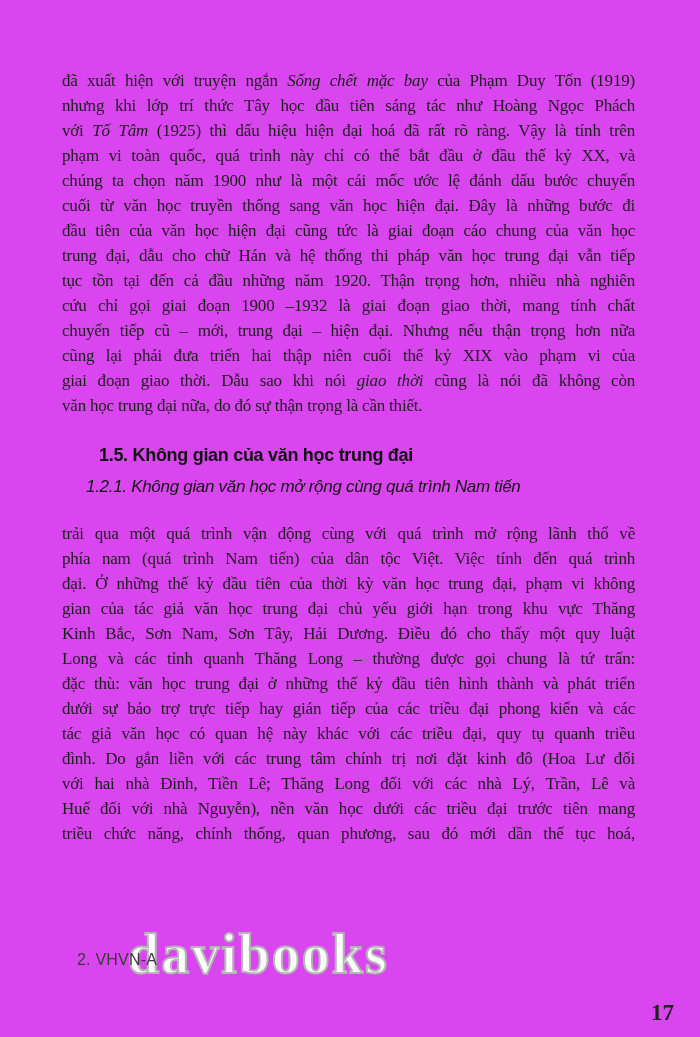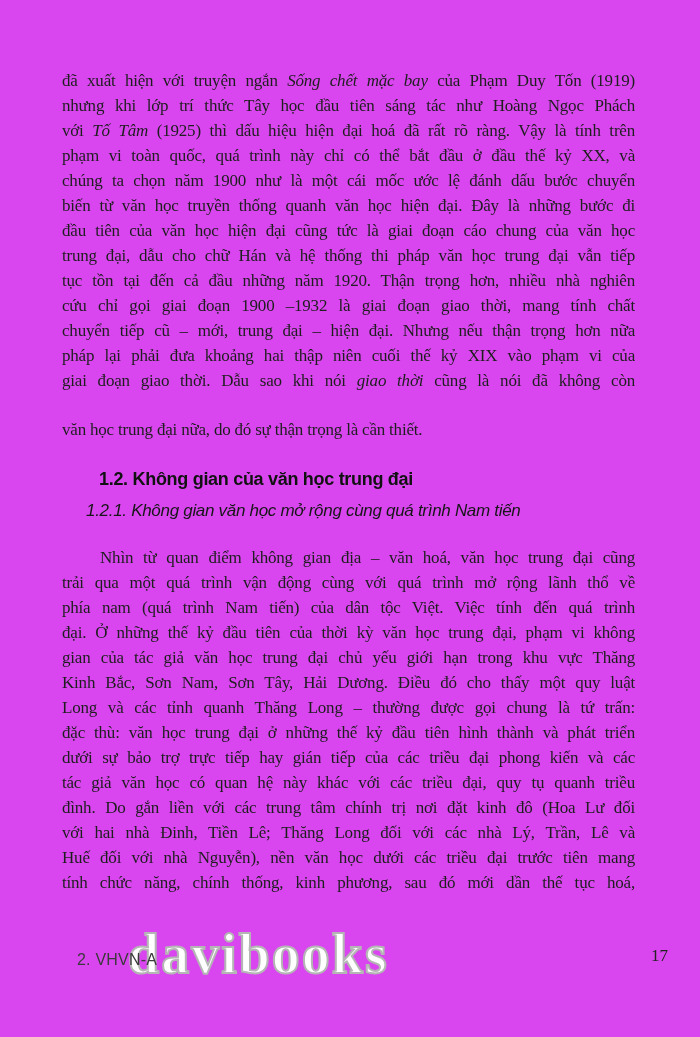--- a/index.html
+++ b/index.html
@@ -25,21 +25,21 @@
   }
   .para { margin: 0; }
   .tline {
     height: 25px;
     line-height: 25px;
     overflow: hidden;
     text-align: justify;
     text-align-last: justify;
     white-space: normal;
   }
-  .tline.tlast { text-align-last: left; margin-top: 24px; }
+  .tline.tlast { text-align-last: left; }
   .tline.tindent { text-indent: 38px; }
   .it { font-style: italic; }
 
   h2.sec {
     margin: 26px 0 0 37px;
     font-family: "Liberation Sans", sans-serif;
     font-size: 18px;
     font-weight: bold;
     letter-spacing: -0.3px;
     line-height: 22px;
@@ -86,68 +86,68 @@
   .footer-sig {
     position: absolute;
     left: 77px; top: 951px;
     font-family: "Liberation Sans", sans-serif;
     font-size: 16px;
     color: #3a3a3a;
     letter-spacing: 0.2px;
   }
   .page-number {
     position: absolute;
-    left: 651px; top: 946px;
+    left: 651px; top: 1000px;
     font-family: "Liberation Serif", serif;
-    font-size: 17px;
+    font-size: 23px;
     color: #222;
+    font-weight: bold;
   }
 </style>
 </head>
 <body>
 
 <div class="page">
 
   <div class="text-block">
     <div class="para">
         <div class="tline"><span>đã xuất hiện với truyện ngắn </span><span class="it">Sống chết mặc bay</span><span> của Phạm Duy Tốn (1919)</span></div>
         <div class="tline"><span>nhưng khi lớp trí thức Tây học đầu tiên sáng tác như Hoàng Ngọc Phách</span></div>
         <div class="tline"><span>với </span><span class="it">Tố Tâm</span><span> (1925) thì dấu hiệu hiện đại hoá đã rất rõ ràng. Vậy là tính trên</span></div>
         <div class="tline"><span>phạm vi toàn quốc, quá trình này chỉ có thể bắt đầu ở đầu thế kỷ XX, và</span></div>
         <div class="tline"><span>chúng ta chọn năm 1900 như là một cái mốc ước lệ đánh dấu bước chuyển</span></div>
-        <div class="tline"><span>biến từ văn học truyền thống quanh văn học hiện đại. Đây là những bước đi</span></div>
+        <div class="tline"><span>cuối từ văn học truyền thống sang văn học hiện đại. Đây là những bước đi</span></div>
         <div class="tline"><span>đầu tiên của văn học hiện đại cũng tức là giai đoạn cáo chung của văn học</span></div>
         <div class="tline"><span>trung đại, dẫu cho chữ Hán và hệ thống thi pháp văn học trung đại vẫn tiếp</span></div>
         <div class="tline"><span>tục tồn tại đến cả đầu những năm 1920. Thận trọng hơn, nhiều nhà nghiên</span></div>
         <div class="tline"><span>cứu chỉ gọi giai đoạn 1900 –1932 là giai đoạn giao thời, mang tính chất</span></div>
         <div class="tline"><span>chuyển tiếp cũ – mới, trung đại – hiện đại. Nhưng nếu thận trọng hơn nữa</span></div>
-        <div class="tline"><span>pháp lại phải đưa khoảng hai thập niên cuối thế kỷ XIX vào phạm vi của</span></div>
+        <div class="tline"><span>cũng lại phải đưa triển hai thập niên cuối thế kỷ XIX vào phạm vi của</span></div>
         <div class="tline"><span>giai đoạn giao thời. Dẫu sao khi nói </span><span class="it">giao thời</span><span> cũng là nói đã không còn</span></div>
         <div class="tline tlast"><span>văn học trung đại nữa, do đó sự thận trọng là cần thiết.</span></div>
       </div>
 
-    <h2 class="sec">1.2. Không gian của văn học trung đại</h2>
+    <h2 class="sec">1.5. Không gian của văn học trung đại</h2>
 
     <h3 class="subsec">1.2.1. Không gian văn học mở rộng cùng quá trình Nam tiến</h3>
 
     <div class="para">
-        <div class="tline tindent"><span>Nhìn từ quan điểm không gian địa – văn hoá, văn học trung đại cũng</span></div>
         <div class="tline"><span>trải qua một quá trình vận động cùng với quá trình mở rộng lãnh thổ về</span></div>
         <div class="tline"><span>phía nam (quá trình Nam tiến) của dân tộc Việt. Việc tính đến quá trình</span></div>
         <div class="tline"><span>đại. Ở những thế kỷ đầu tiên của thời kỳ văn học trung đại, phạm vi không</span></div>
         <div class="tline"><span>gian của tác giả văn học trung đại chủ yếu giới hạn trong khu vực Thăng</span></div>
         <div class="tline"><span>Kinh Bắc, Sơn Nam, Sơn Tây, Hải Dương. Điều đó cho thấy một quy luật</span></div>
         <div class="tline"><span>Long và các tỉnh quanh Thăng Long – thường được gọi chung là tứ trấn:</span></div>
         <div class="tline"><span>đặc thù: văn học trung đại ở những thế kỷ đầu tiên hình thành và phát triển</span></div>
         <div class="tline"><span>dưới sự bảo trợ trực tiếp hay gián tiếp của các triều đại phong kiến và các</span></div>
         <div class="tline"><span>tác giả văn học có quan hệ này khác với các triều đại, quy tụ quanh triều</span></div>
         <div class="tline"><span>đình. Do gắn liền với các trung tâm chính trị nơi đặt kinh đô (Hoa Lư đối</span></div>
         <div class="tline"><span>với hai nhà Đinh, Tiền Lê; Thăng Long đối với các nhà Lý, Trần, Lê và</span></div>
         <div class="tline"><span>Huế đối với nhà Nguyễn), nền văn học dưới các triều đại trước tiên mang</span></div>
-        <div class="tline"><span>tính chức năng, chính thống, kinh phương, sau đó mới dần thế tục hoá,</span></div>
+        <div class="tline"><span>triều chức năng, chính thống, quan phương, sau đó mới dần thế tục hoá,</span></div>
       </div>
   </div>
 
   <div class="wm-brand">davibooks</div>
 
 
   <div class="footer-sig">2. VHVN-A</div>
 
   <div class="page-number">17</div>
 

